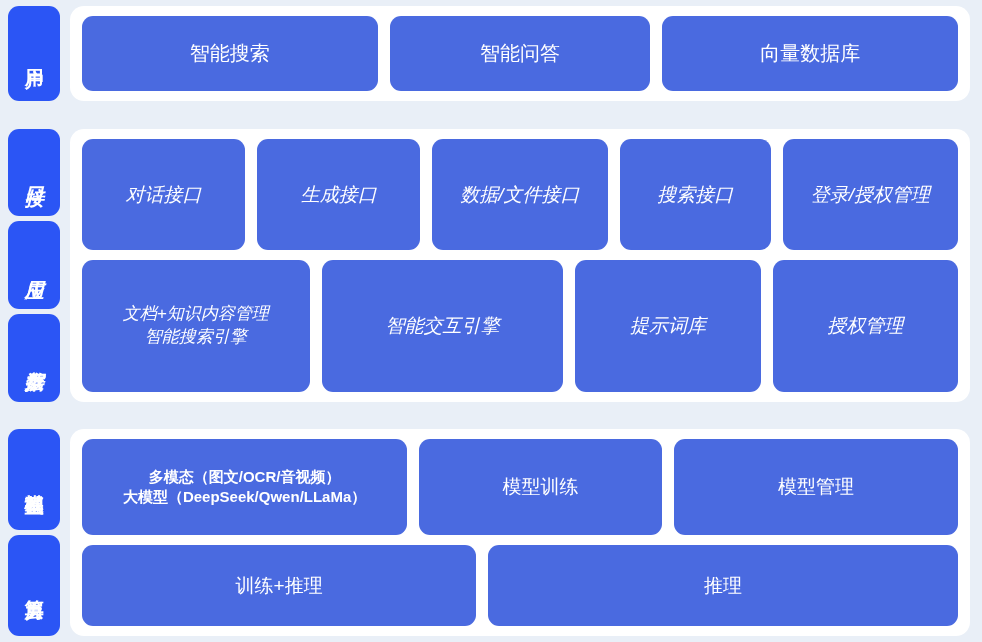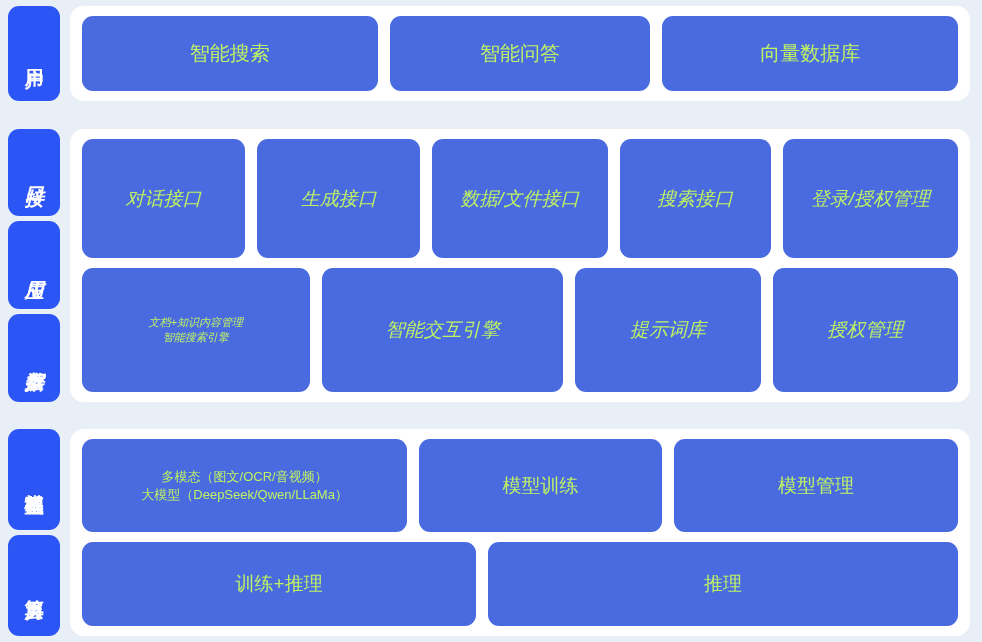--- a/index.html
+++ b/index.html
@@ -86,37 +86,37 @@
     flex-direction: row;
     gap: 12px;
     flex: 1 1 auto;
     min-height: 0;
   }
 
   
   .box {
     background: #4a6ae0;
     border-radius: 11px;
-    color: #bef264;
+    color: #ffffff;
     display: flex;
     align-items: center;
     justify-content: center;
     text-align: center;
     box-sizing: border-box;
     padding: 6px 8px;
     font-size: 19px;
     line-height: 1.35;
     white-space: pre-line;
     flex: 1 1 0;
     min-width: 0;
     user-select: none;
   }
-  .box.sm   { font-size: 11px; }
+  .box.sm   { font-size: 17px; }
   .box.lg   { font-size: 20px; }
-  .box.tiny { font-size: 13px; }
+  .box.tiny { font-size: 15px; font-weight: bold; }
 
   
   .w1  { flex-grow: 1; }
   .w11 { flex-grow: 1.1; text-align: center; }
   .w12 { flex-grow: 1.2; }
   .w13 { flex-grow: 1.3; }
   .w14 { flex-grow: 1.4; }
   .w15 { flex-grow: 1.5; }
   .w16 { flex-grow: 1.6; }
   .w18 { flex-grow: 1.8; }

